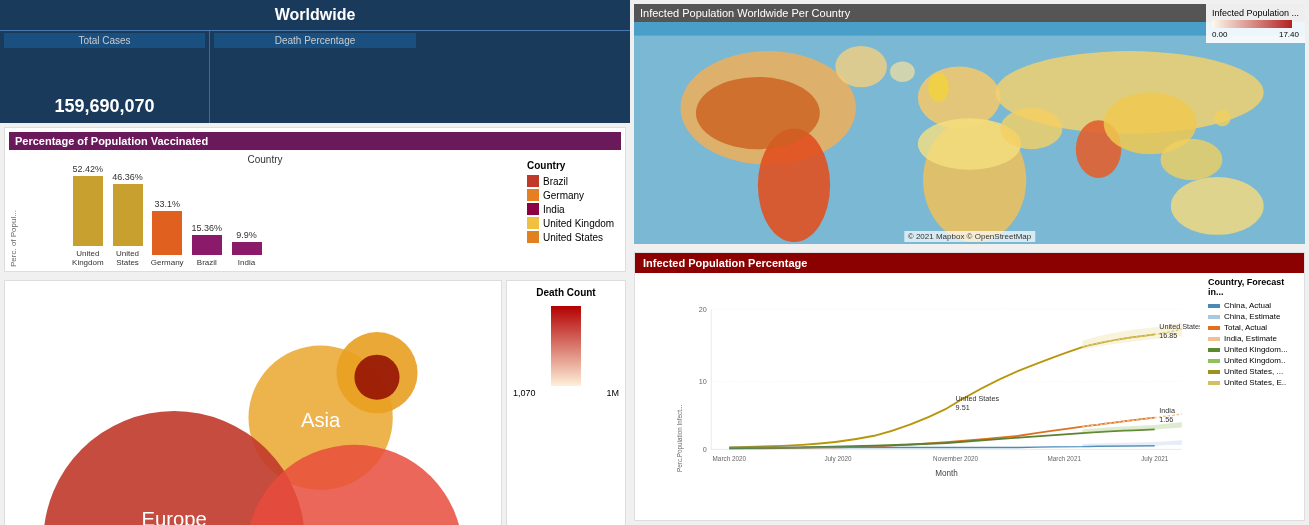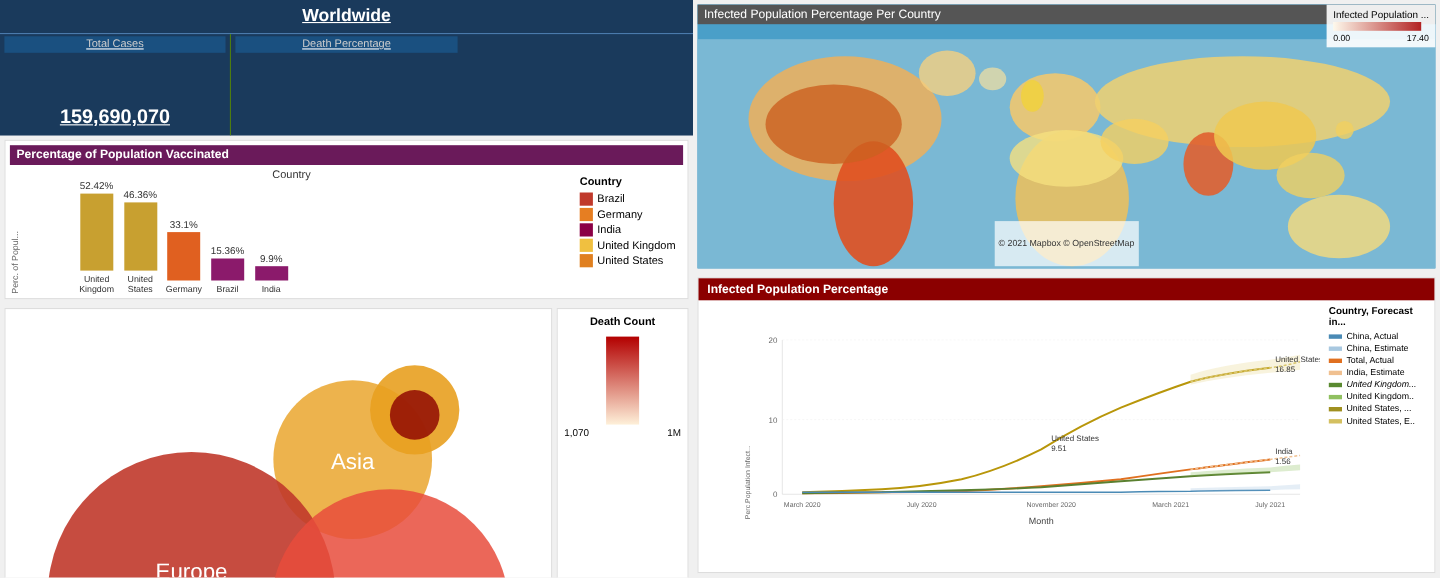--- a/index.html
+++ b/index.html
@@ -22,21 +22,20 @@
     .right-panel {
       display: flex;
       flex-direction: column;
       background: #f0f0f0;
     }
 
     
     .worldwide-section {
       background: #1a3a5c;
       color: white;
-      text-decoration: underline;
     }
     .worldwide-title {
       text-align: center;
       font-size: 16px;
       font-weight: bold;
       padding: 6px 0;
       background: #1a3a5c;
     }
     .stats-row {
       display: grid;
@@ -237,21 +236,21 @@
       font-size: 8px;
     }
     .map-credit {
       position: absolute;
       bottom: 2px;
       left: 50%;
       transform: translateX(-50%);
       font-size: 8px;
       color: #333;
       background: rgba(255,255,255,0.7);
-      padding: 16px 4px;
+      padding: 1px 4px;
       z-index: 2;
     }
 
     
     .infected-section {
       background: white;
       border: 1px solid #ddd;
       margin: 4px;
       flex: 1;
       display: flex;
@@ -430,21 +429,21 @@
         <span>1,070</span>
         <span>1M</span>
       </div>
     </div>
   </div>
 </div>
 
 <div class="right-panel">
 
   <div class="map-section">
-    <div class="map-title">Infected Population Percentage Per Country</div>
+    <div class="map-title">Infected Population Worldwide Per Country</div>
     <div class="map-legend">
       <div class="map-legend-title">Infected Population ...</div>
       <div class="map-legend-gradient"></div>
       <div class="map-legend-scale">
         <span>0.00</span>
         <span>17.40</span>
       </div>
     </div>
     
     <svg class="world-map-svg" viewBox="0 0 650 210" preserveAspectRatio="xMidYMid meet">
@@ -555,21 +554,21 @@
             <div class="infected-legend-item">
     <div class="infected-legend-color" style="background:#e07020;"></div>
     <span style="font-size:8px;">Total, Actual</span>
   </div>
             <div class="infected-legend-item">
     <div class="infected-legend-color" style="background:#f0c090;"></div>
     <span style="font-size:8px;">India, Estimate</span>
   </div>
             <div class="infected-legend-item">
     <div class="infected-legend-color" style="background:#5a8a30;"></div>
-    <span style="font-size:8px;font-style:italic;">United Kingdom...</span>
+    <span style="font-size:8px;">United Kingdom...</span>
   </div>
             <div class="infected-legend-item">
     <div class="infected-legend-color" style="background:#90c060;"></div>
     <span style="font-size:8px;">United Kingdom..</span>
   </div>
             <div class="infected-legend-item">
     <div class="infected-legend-color" style="background:#a09020;"></div>
     <span style="font-size:8px;">United States, ...</span>
   </div>
             <div class="infected-legend-item">

